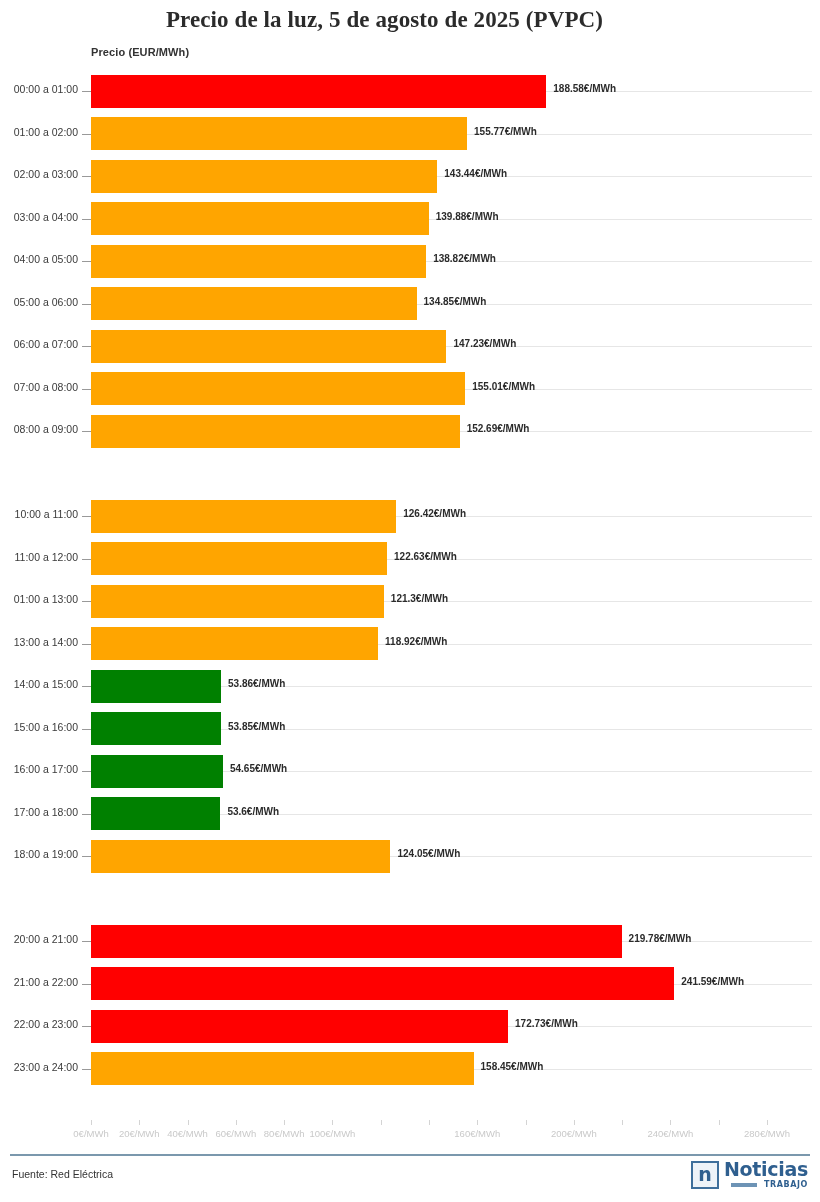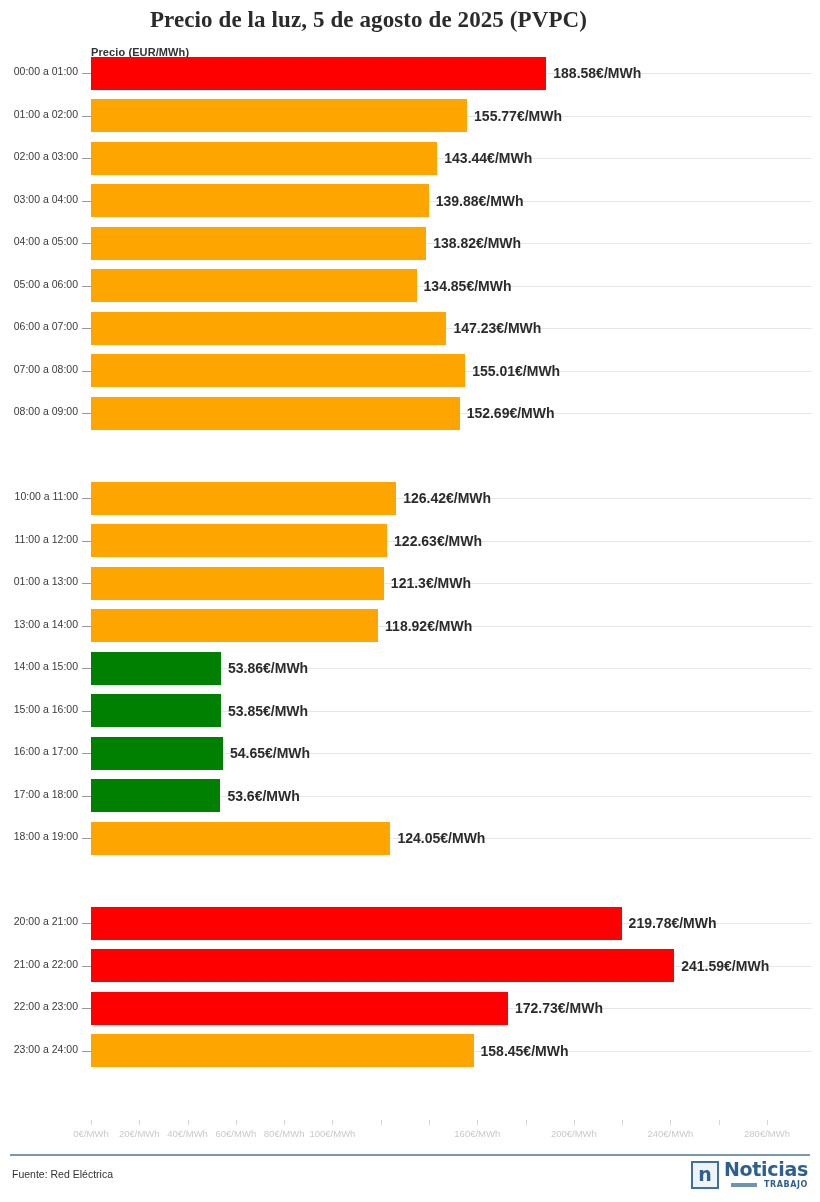--- a/index.html
+++ b/index.html
@@ -17,21 +17,21 @@
     width: 820px;
     height: 1202px;
     background: #ffffff;
     overflow: hidden;
   }
 
   
   #chart-title {
     position: absolute;
     top: 7px;
-    left: 0;
+    left: 16px;
     width: 737px;
     text-align: center;
     font-family: "Liberation Serif", serif;
     font-size: 23px;
     font-weight: bold;
     color: #2b2b2b;
     letter-spacing: 0.1px;
   }
 
   
@@ -41,21 +41,21 @@
     left: 91px;
     font-size: 11px;
     font-weight: bold;
     color: #333333;
     letter-spacing: 0.1px;
   }
 
   
   #plot-area {
     position: absolute;
-    top: 52px;
+    top: 70px;
     left: 0;
     width: 702px;
     height: 1050px;
   }
 
   .bar-row {
     position: absolute;
     left: 0;
     width: 820px;
     height: 42.5px;
@@ -99,21 +99,21 @@
     height: 33px;
   }
 
   .bar.red   { background: #ff0000; }
   .bar.orange{ background: #ffa500; }
   .bar.green { background: #008000; }
 
   .bar-value {
     position: absolute;
     top: 13px;
-    font-size: 14px;
+    font-size: 10px;
     font-weight: bold;
     color: #2b2b2b;
     white-space: nowrap;
   }
 
   
   #x-axis {
     position: absolute;
     top: 1120px;
     left: 0;

